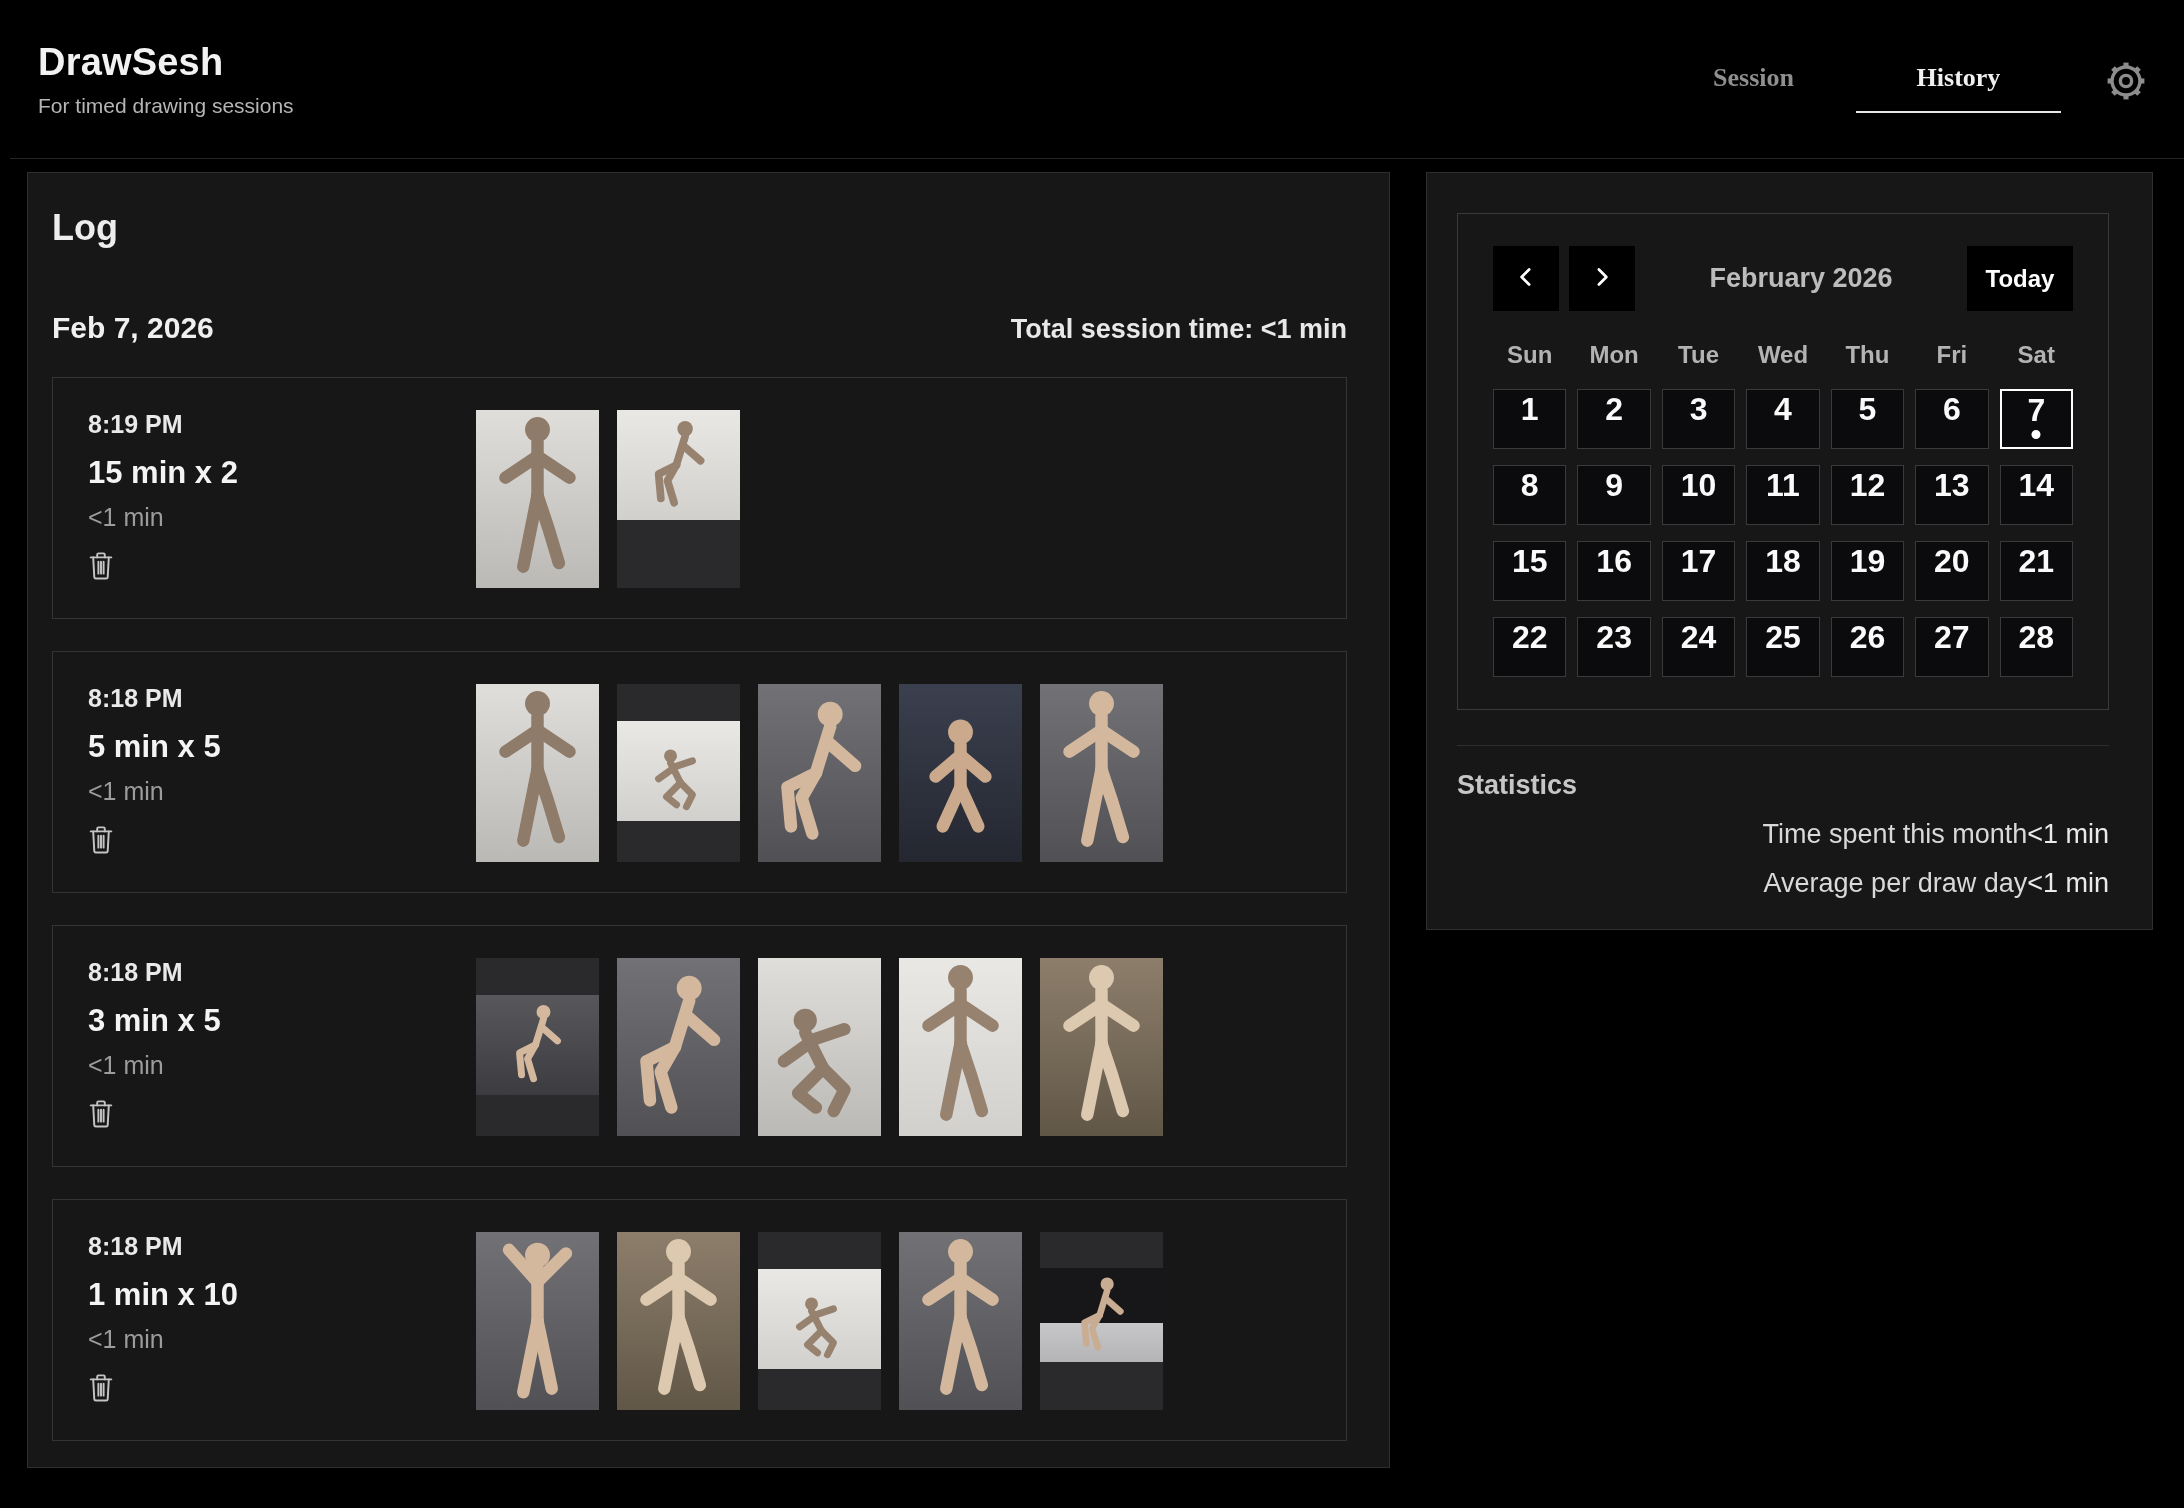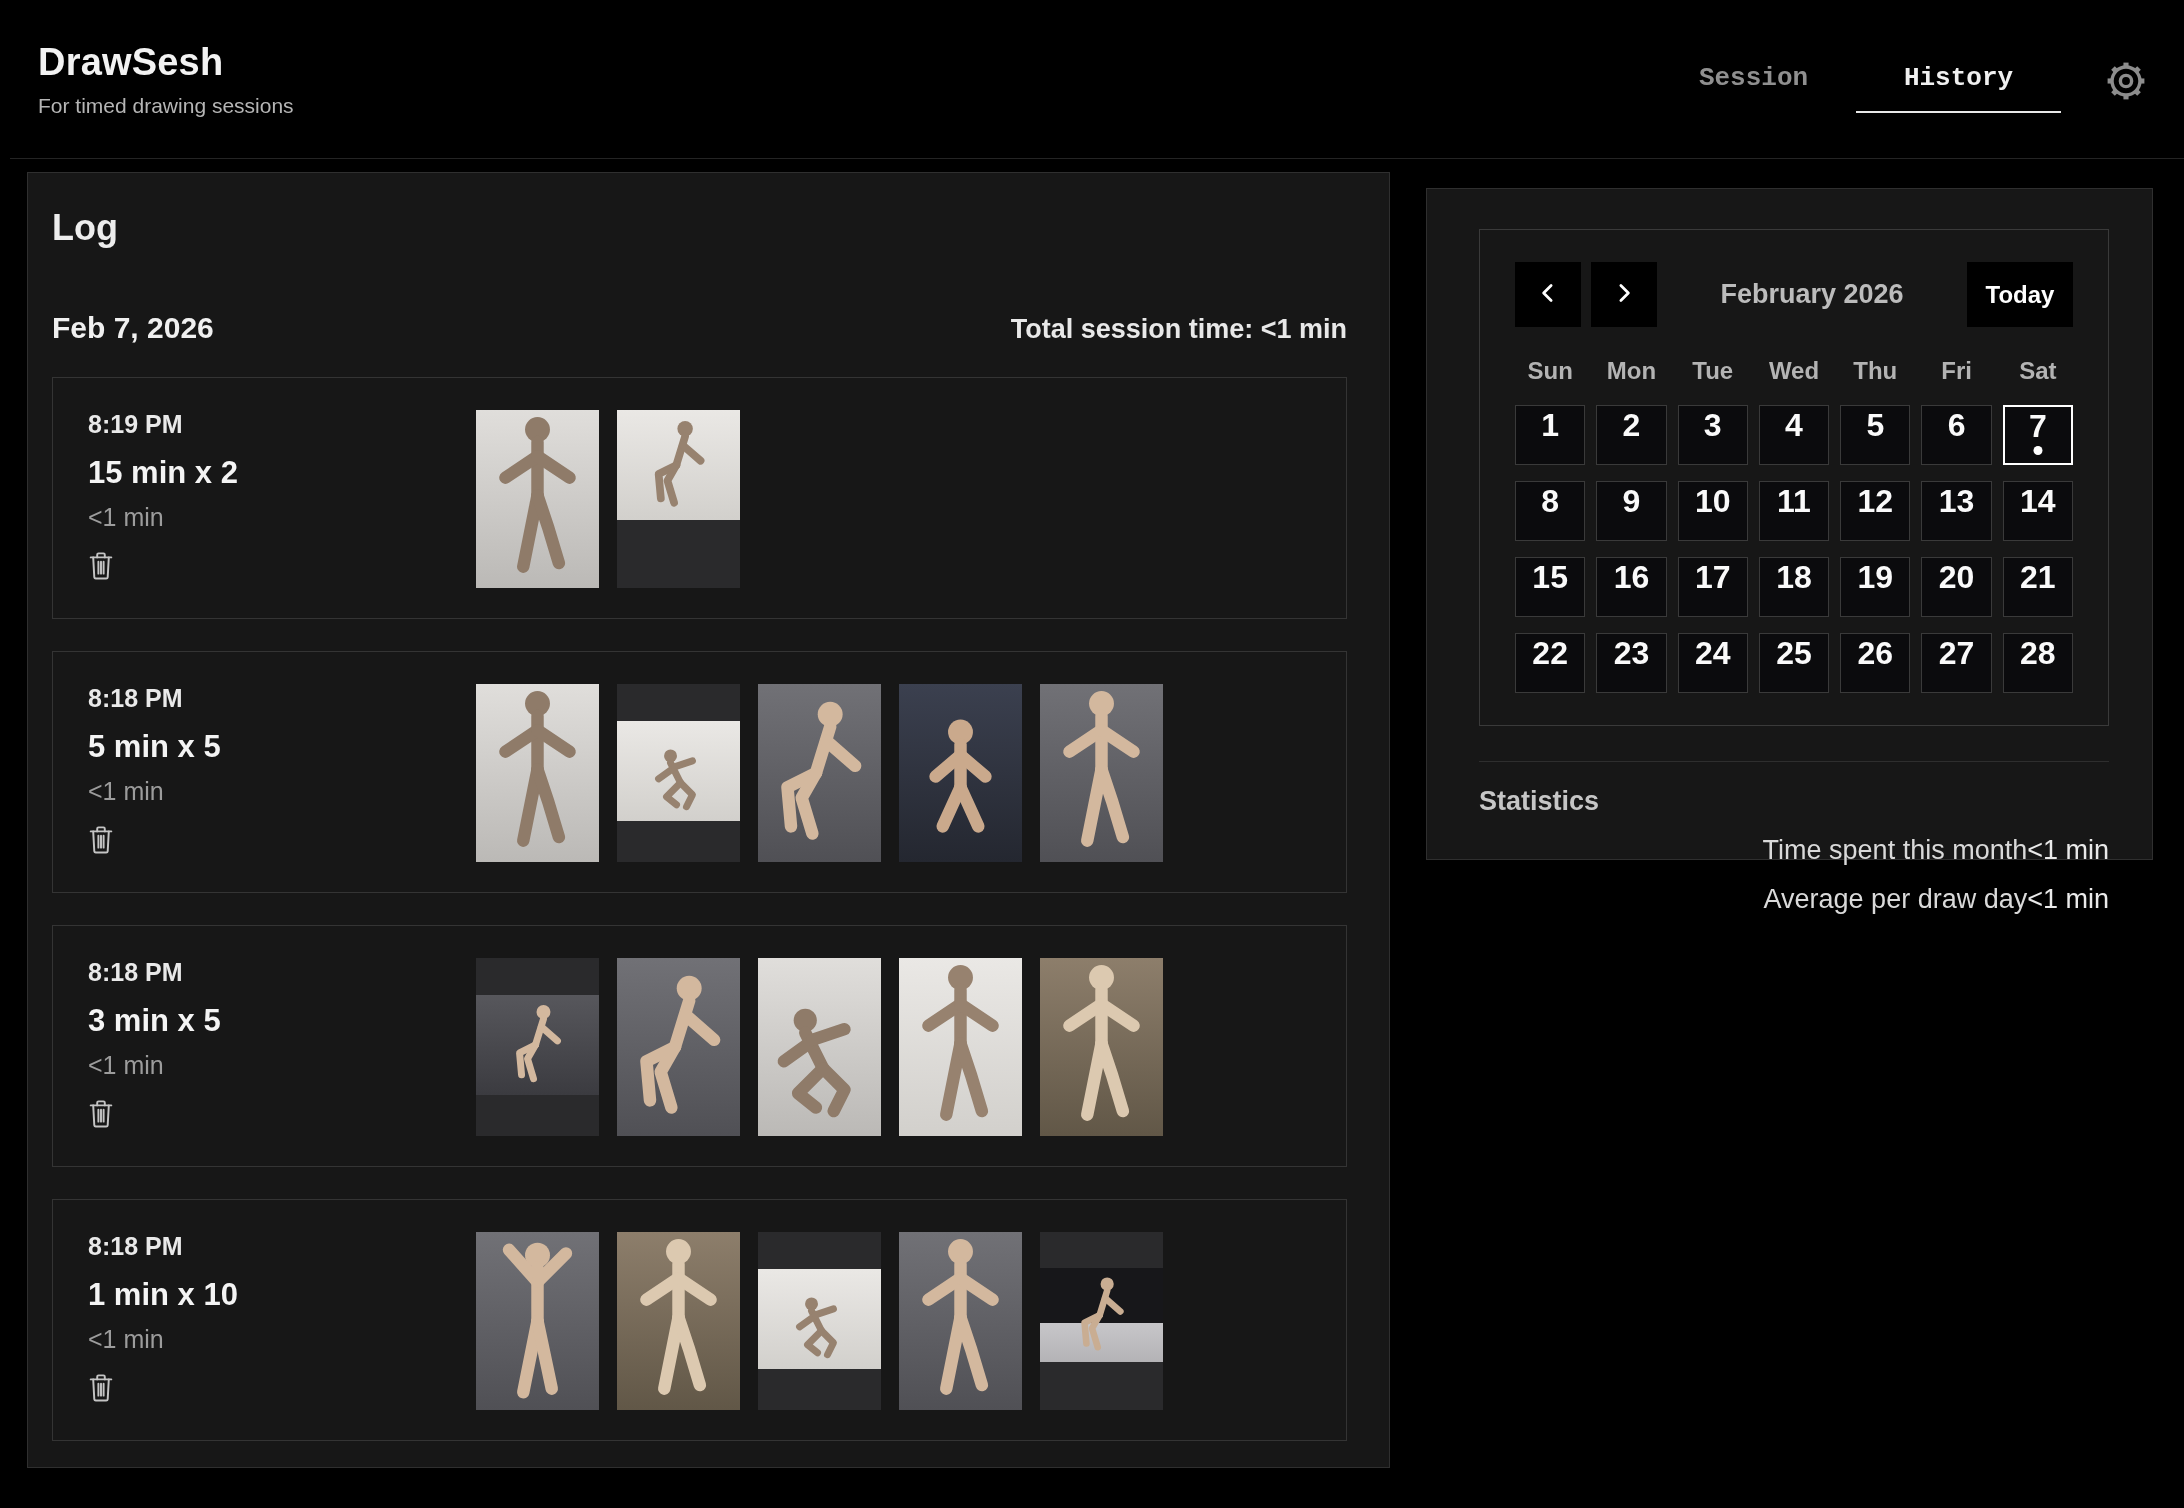--- a/index.html
+++ b/index.html
@@ -17,21 +17,21 @@
   }
   .brand { display:flex; flex-direction:column; gap:10px; }
   .brand-title { font-size:38px; font-weight:bold; color:#f2f2f2; letter-spacing:.2px; }
   .brand-sub { font-size:21px; color:#b5b5b5; }
   .header-spacer { flex:1; }
   .tabs { display:flex; align-items:flex-end; margin-top:18px; }
   .tab {
     min-width:205px; text-align:center; font-size:26px; padding-bottom:18px;
     border-bottom:2px solid transparent; color:#8f8f8f; font-weight:bold; cursor:pointer;
     background:none; border-top:none; border-left:none; border-right:none;
-    font-family:Liberation Mono, monospace;
+    font-family:Liberation Serif, serif;
   }
   .tab.active { color:#f0f0f0; border-bottom-color:#e8e8e8; }
   .gear-btn { background:none; border:none; margin-left:42px; cursor:pointer; margin-top:6px; }
 
   
   .log-panel {
     position:absolute; left:27px; top:172px; width:1363px; height:1296px;
     background:#171717; border:1px solid #2f2f2f; padding:34px 42px 0 24px; overflow:hidden;
   }
   .log-heading { font-size:36px; font-weight:bold; color:#ededed; }
@@ -64,22 +64,22 @@
   .tone-light     { background:linear-gradient(180deg,#e0dedb,#bbb9b6); }
   .tone-light2    { background:linear-gradient(180deg,#eae8e5,#d2d0cc); }
   .tone-gray      { background:linear-gradient(180deg,#717176,#505055); }
   .tone-graydark  { background:linear-gradient(180deg,#57575c,#3b3b40); }
   .tone-navy      { background:linear-gradient(180deg,#3b404f,#242730); }
   .tone-tan       { background:linear-gradient(180deg,#8d7e6b,#615747); }
   .tone-blackfloor{ background:linear-gradient(180deg,#17171a 0%,#17171a 58%,#c7c6c9 58%,#b4b3b6 100%); }
 
   
   .sidebar {
-    position:absolute; left:1426px; top:188px; width:727px; height:672px;
-    background:#171717; border:1px solid #2f2f2f; padding:40px 43px 0 52px;
+    position:absolute; left:1426px; top:172px; width:727px; height:758px;
+    background:#171717; border:1px solid #2f2f2f; padding:40px 43px 0 30px;
   }
   .calendar-card { border:1px solid #3a3a3a; padding:32px 35px; background:#171717; }
   .cal-nav { display:flex; align-items:center; }
   .cal-arrow {
     width:66px; height:65px; background:#000; border:none; cursor:pointer; flex:none;
     display:flex; align-items:center; justify-content:center;
   }
   .cal-arrow + .cal-arrow { margin-left:10px; }
   .cal-month { flex:1; text-align:center; font-size:27px; font-weight:bold; color:#bcbcbc; }
   .cal-today {

